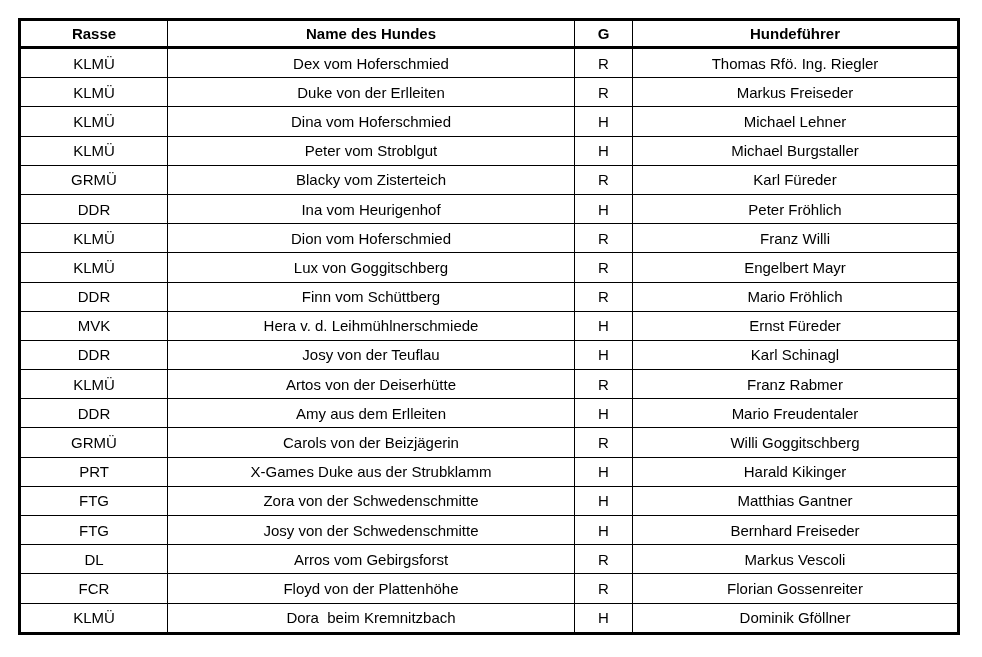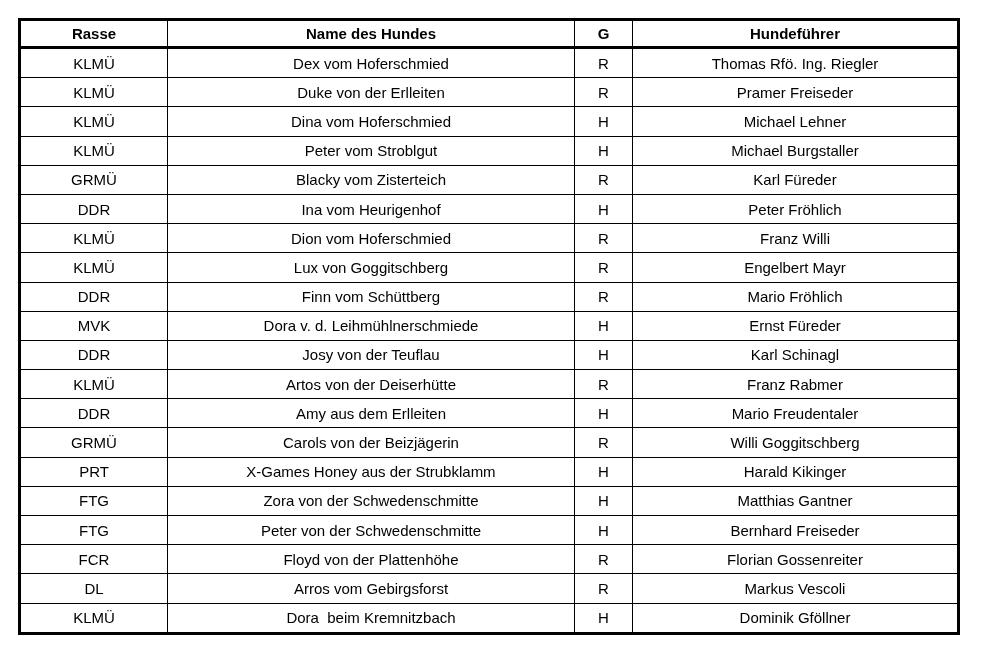--- a/index.html
+++ b/index.html
@@ -84,21 +84,21 @@
     <td>KLMÜ</td>
     <td>Dex vom Hoferschmied</td>
     <td>R</td>
     <td>Thomas Rfö. Ing. Riegler</td>
   </tr>
 
   <tr>
     <td>KLMÜ</td>
     <td>Duke von der Erlleiten</td>
     <td>R</td>
-    <td>Pramer Freiseder</td>
+    <td>Markus Freiseder</td>
   </tr>
 
   <tr>
     <td>KLMÜ</td>
     <td>Dina vom Hoferschmied</td>
     <td>H</td>
     <td>Michael Lehner</td>
   </tr>
 
   <tr>
@@ -138,21 +138,21 @@
 
   <tr>
     <td>DDR</td>
     <td>Finn vom Schüttberg</td>
     <td>R</td>
     <td>Mario Fröhlich</td>
   </tr>
 
   <tr>
     <td>MVK</td>
-    <td>Dora v. d. Leihmühlnerschmiede</td>
+    <td>Hera v. d. Leihmühlnerschmiede</td>
     <td>H</td>
     <td>Ernst Füreder</td>
   </tr>
 
   <tr>
     <td>DDR</td>
     <td>Josy von der Teuflau</td>
     <td>H</td>
     <td>Karl Schinagl</td>
   </tr>
@@ -173,51 +173,51 @@
 
   <tr>
     <td>GRMÜ</td>
     <td>Carols von der Beizjägerin</td>
     <td>R</td>
     <td>Willi Goggitschberg</td>
   </tr>
 
   <tr>
     <td>PRT</td>
-    <td>X-Games Honey aus der Strubklamm</td>
+    <td>X-Games Duke aus der Strubklamm</td>
     <td>H</td>
     <td>Harald Kikinger</td>
   </tr>
 
   <tr>
     <td>FTG</td>
     <td>Zora von der Schwedenschmitte</td>
     <td>H</td>
     <td>Matthias Gantner</td>
   </tr>
 
   <tr>
     <td>FTG</td>
-    <td>Peter von der Schwedenschmitte</td>
+    <td>Josy von der Schwedenschmitte</td>
     <td>H</td>
     <td>Bernhard Freiseder</td>
+  </tr>
+
+  <tr>
+    <td>DL</td>
+    <td>Arros vom Gebirgsforst</td>
+    <td>R</td>
+    <td>Markus Vescoli</td>
   </tr>
 
   <tr>
     <td>FCR</td>
     <td>Floyd von der Plattenhöhe</td>
     <td>R</td>
     <td>Florian Gossenreiter</td>
-  </tr>
-
-  <tr>
-    <td>DL</td>
-    <td>Arros vom Gebirgsforst</td>
-    <td>R</td>
-    <td>Markus Vescoli</td>
   </tr>
 
   <tr>
     <td>KLMÜ</td>
     <td>Dora  beim Kremnitzbach</td>
     <td>H</td>
     <td>Dominik Gföllner</td>
   </tr>
 </tbody>
   </table>

